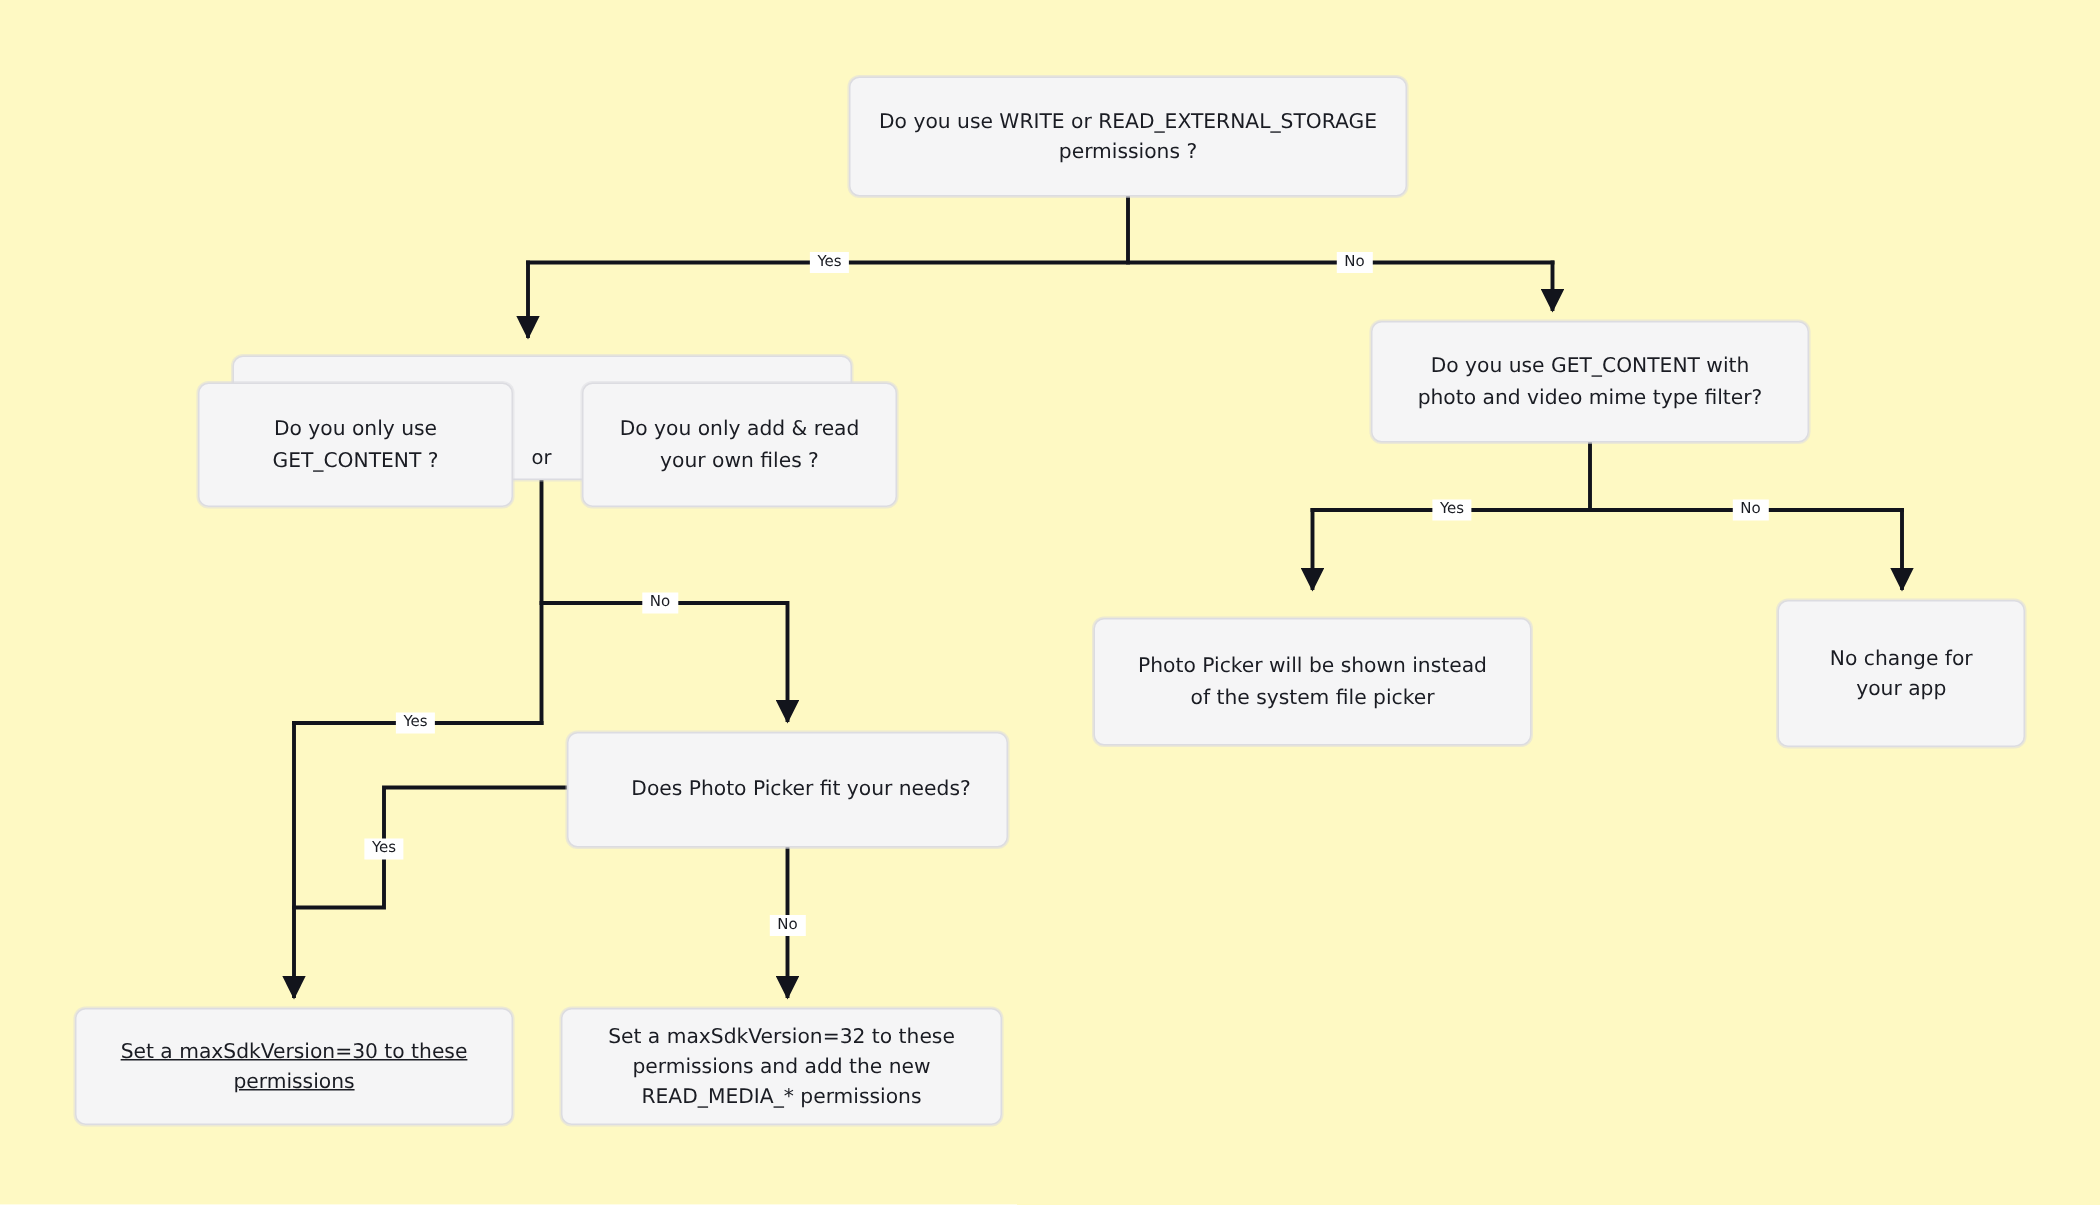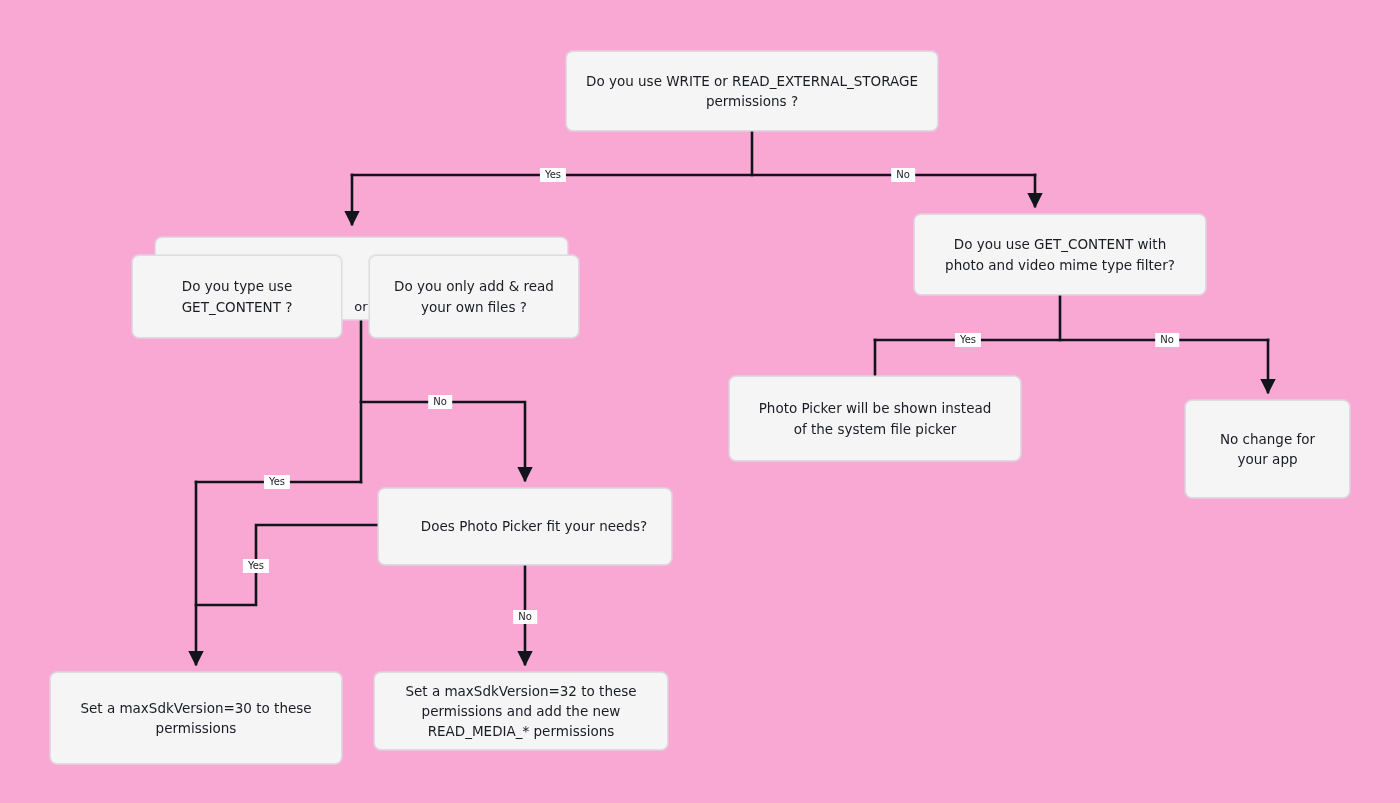--- a/index.html
+++ b/index.html
@@ -7,21 +7,21 @@
     padding: 0;
     background: #ffffff;
   }
   body {
     font-family: "DejaVu Sans", sans-serif;
   }
   #canvas {
     position: relative;
     width: 1400px;
     height: 803px;
-    background: #f9a8d4;
+    background: #fef9c3;
     overflow: hidden;
   }
   #edges {
     position: absolute;
     left: 0;
     top: 0;
     width: 1400px;
     height: 803px;
     pointer-events: none;
   }
@@ -110,40 +110,40 @@
 
       <path d="M 1268 340 L 1268 392" marker-end="url(#arrow)"></path>
     </g>
   </svg>
 
   <div class="group-box" style="left:155px; top:237px; width:413px; height:83px;"></div>
 
   <div class="node" style="left:566px; top:51px; width:372px; height:80px;">Do you use WRITE or READ_EXTERNAL_STORAGE
 permissions ?</div>
 
-  <div class="node" style="left:132px; top:255px; width:210px; height:83px;">Do you type use
+  <div class="node" style="left:132px; top:255px; width:210px; height:83px;">Do you only use
 GET_CONTENT ?</div>
 
   <div class="or-label" style="left:361px; top:278px;margin-top:28px;">or</div>
 
-  <div class="node" style="left:369px; top:255px; width:210px; height:83px;">Do you only add &amp; read
+  <div class="node" style="left:388px; top:255px; width:210px; height:83px;">Do you only add &amp; read
 your own files ?</div>
 
   <div class="node" style="left:914px; top:214px; width:292px; height:81px;">Do you use GET_CONTENT with
 photo and video mime type filter?</div>
 
   <div class="node" style="left:378px; top:488px; width:294px; height:77px;padding-left:28px;">Does Photo Picker fit your needs?</div>
 
-  <div class="node" style="left:729px; top:376px; width:292px; height:85px;">Photo Picker will be shown instead
+  <div class="node" style="left:729px; top:412px; width:292px; height:85px;">Photo Picker will be shown instead
 of the system file picker</div>
 
   <div class="node" style="left:1185px; top:400px; width:165px; height:98px;">No change  for
 your app</div>
 
-  <div class="node" style="left:50px; top:672px; width:292px; height:92px;">Set a maxSdkVersion=30 to these
+  <div class="node" style="left:50px; top:672px; width:292px; height:78px;text-decoration:underline;">Set a maxSdkVersion=30 to these
 permissions</div>
 
   <div class="node" style="left:374px; top:672px; width:294px; height:78px;">Set a maxSdkVersion=32 to these
 permissions and add the new
 READ_MEDIA_* permissions</div>
 
   <div class="edge-label" style="left:553px; top:175px;">Yes</div>
   <div class="edge-label" style="left:903px; top:175px;">No</div>
   <div class="edge-label" style="left:440px; top:402px;">No</div>
   <div class="edge-label" style="left:277px; top:482px;">Yes</div>

